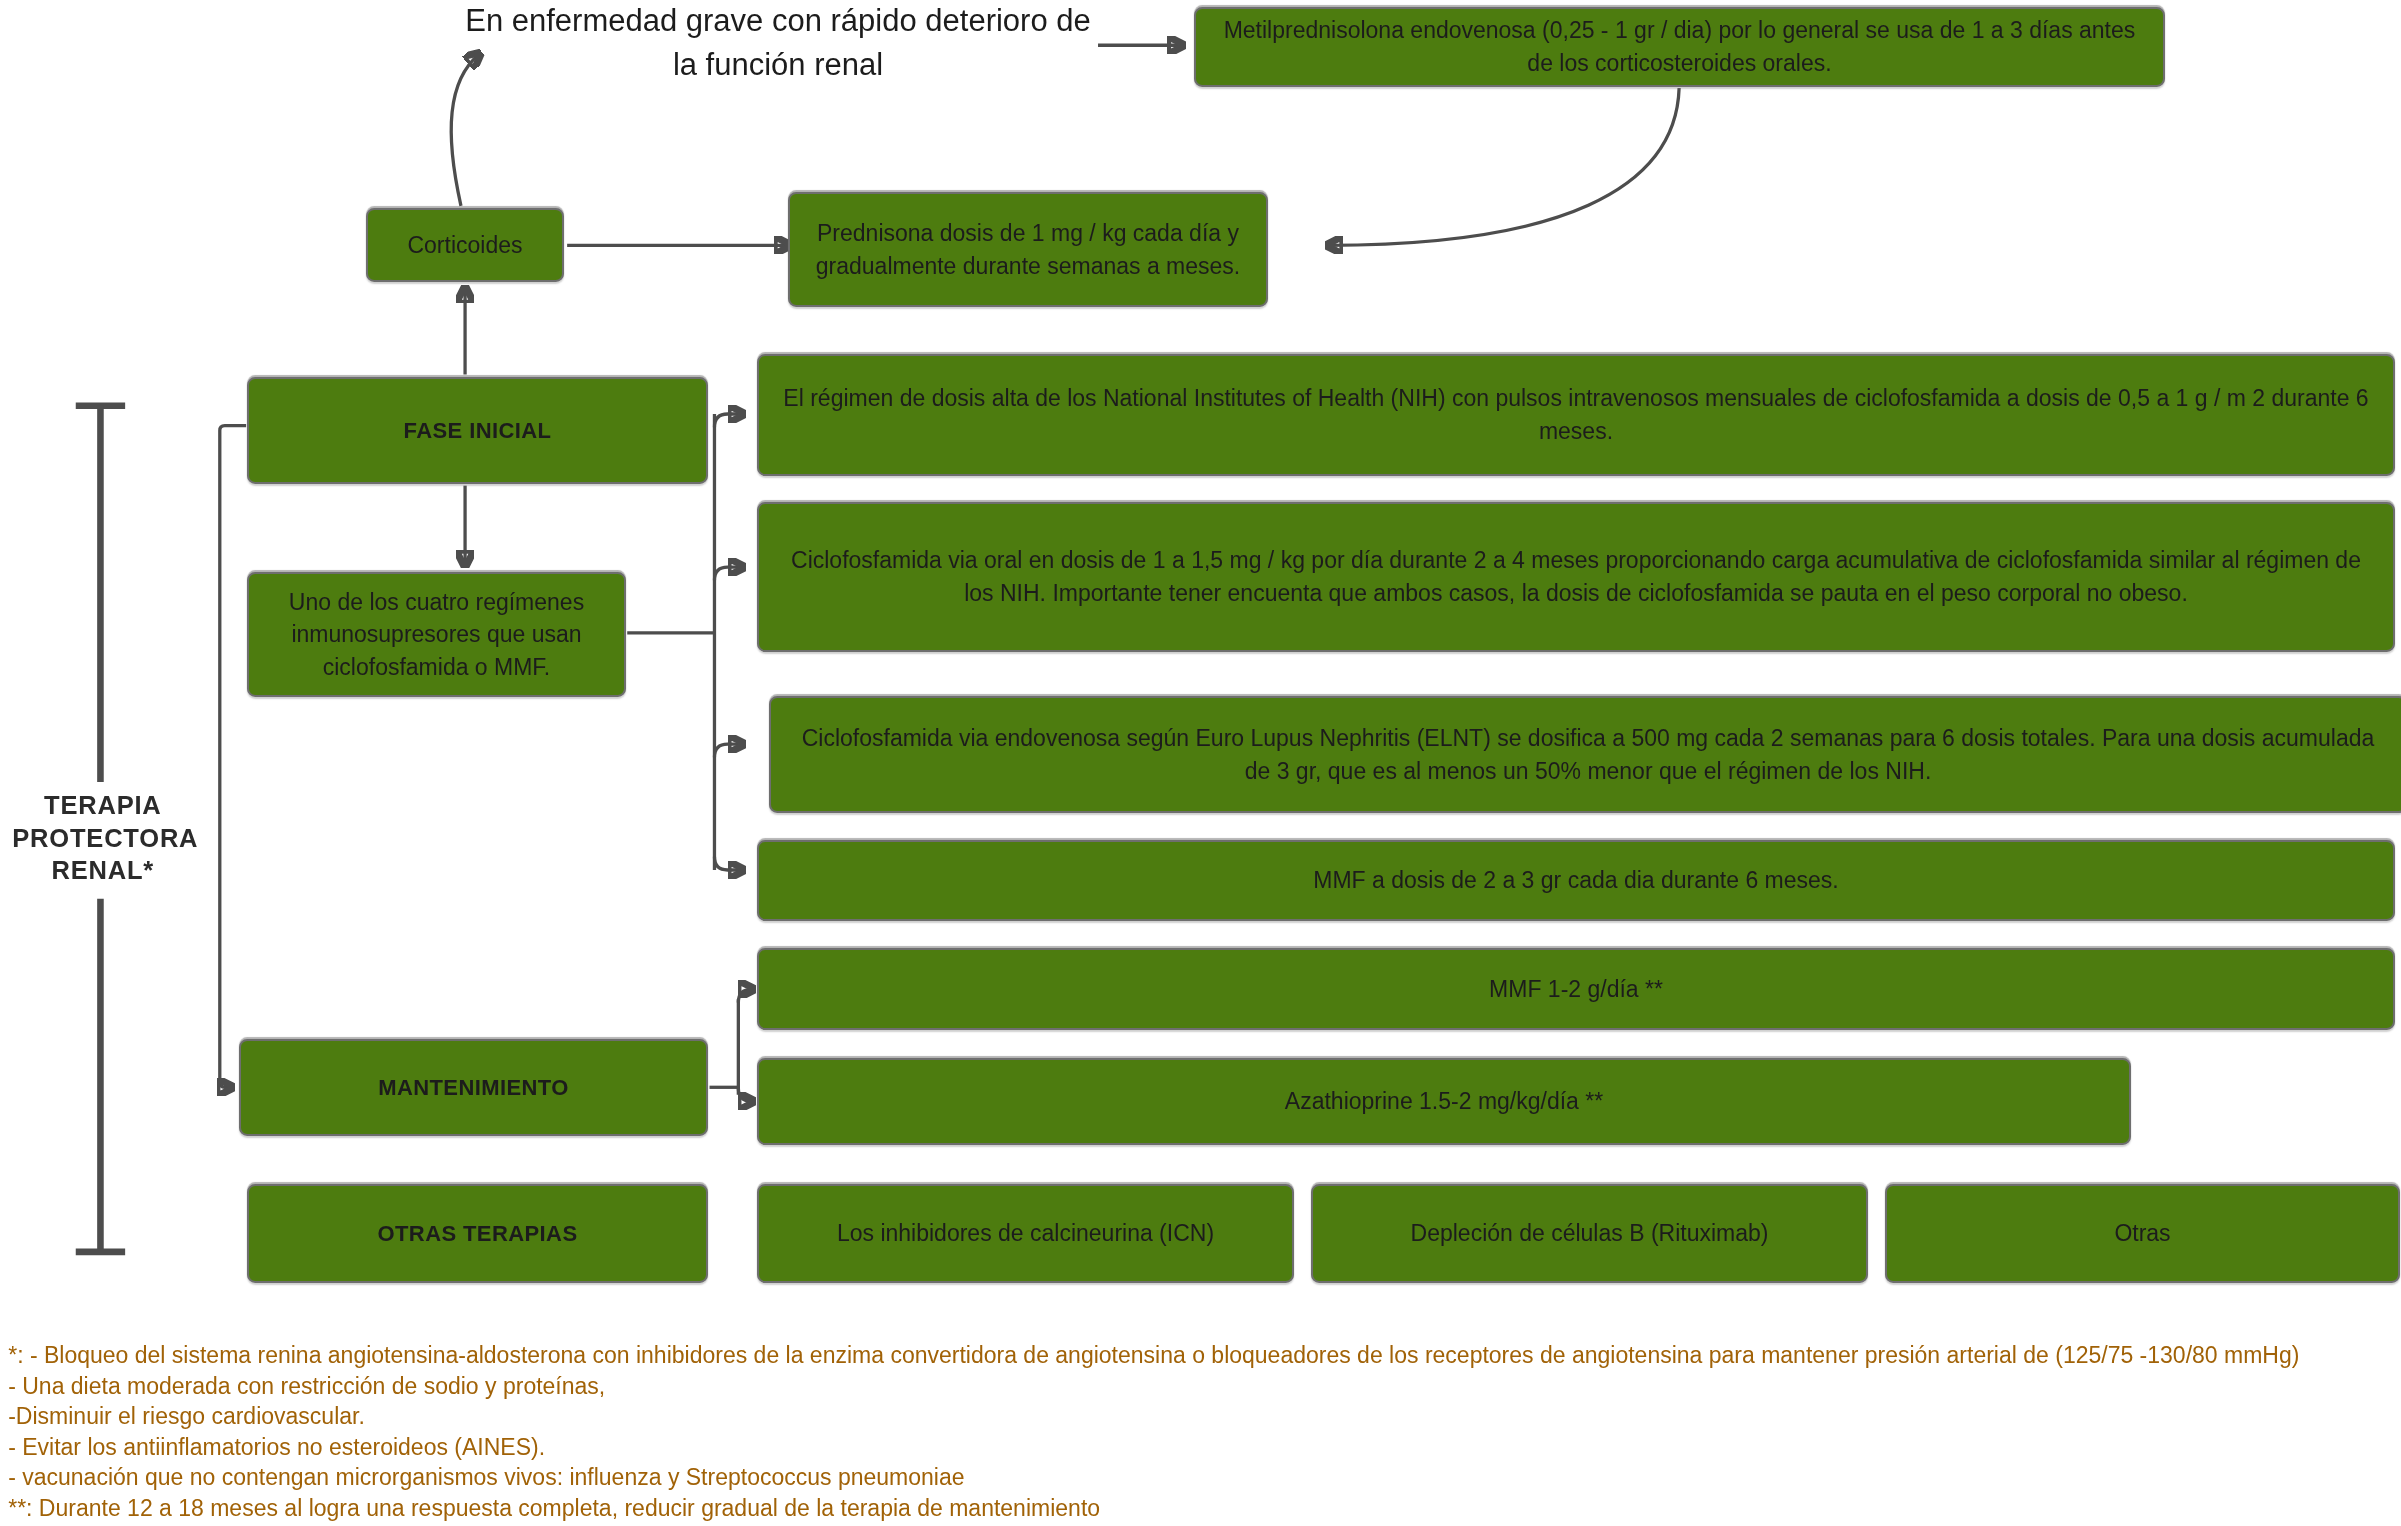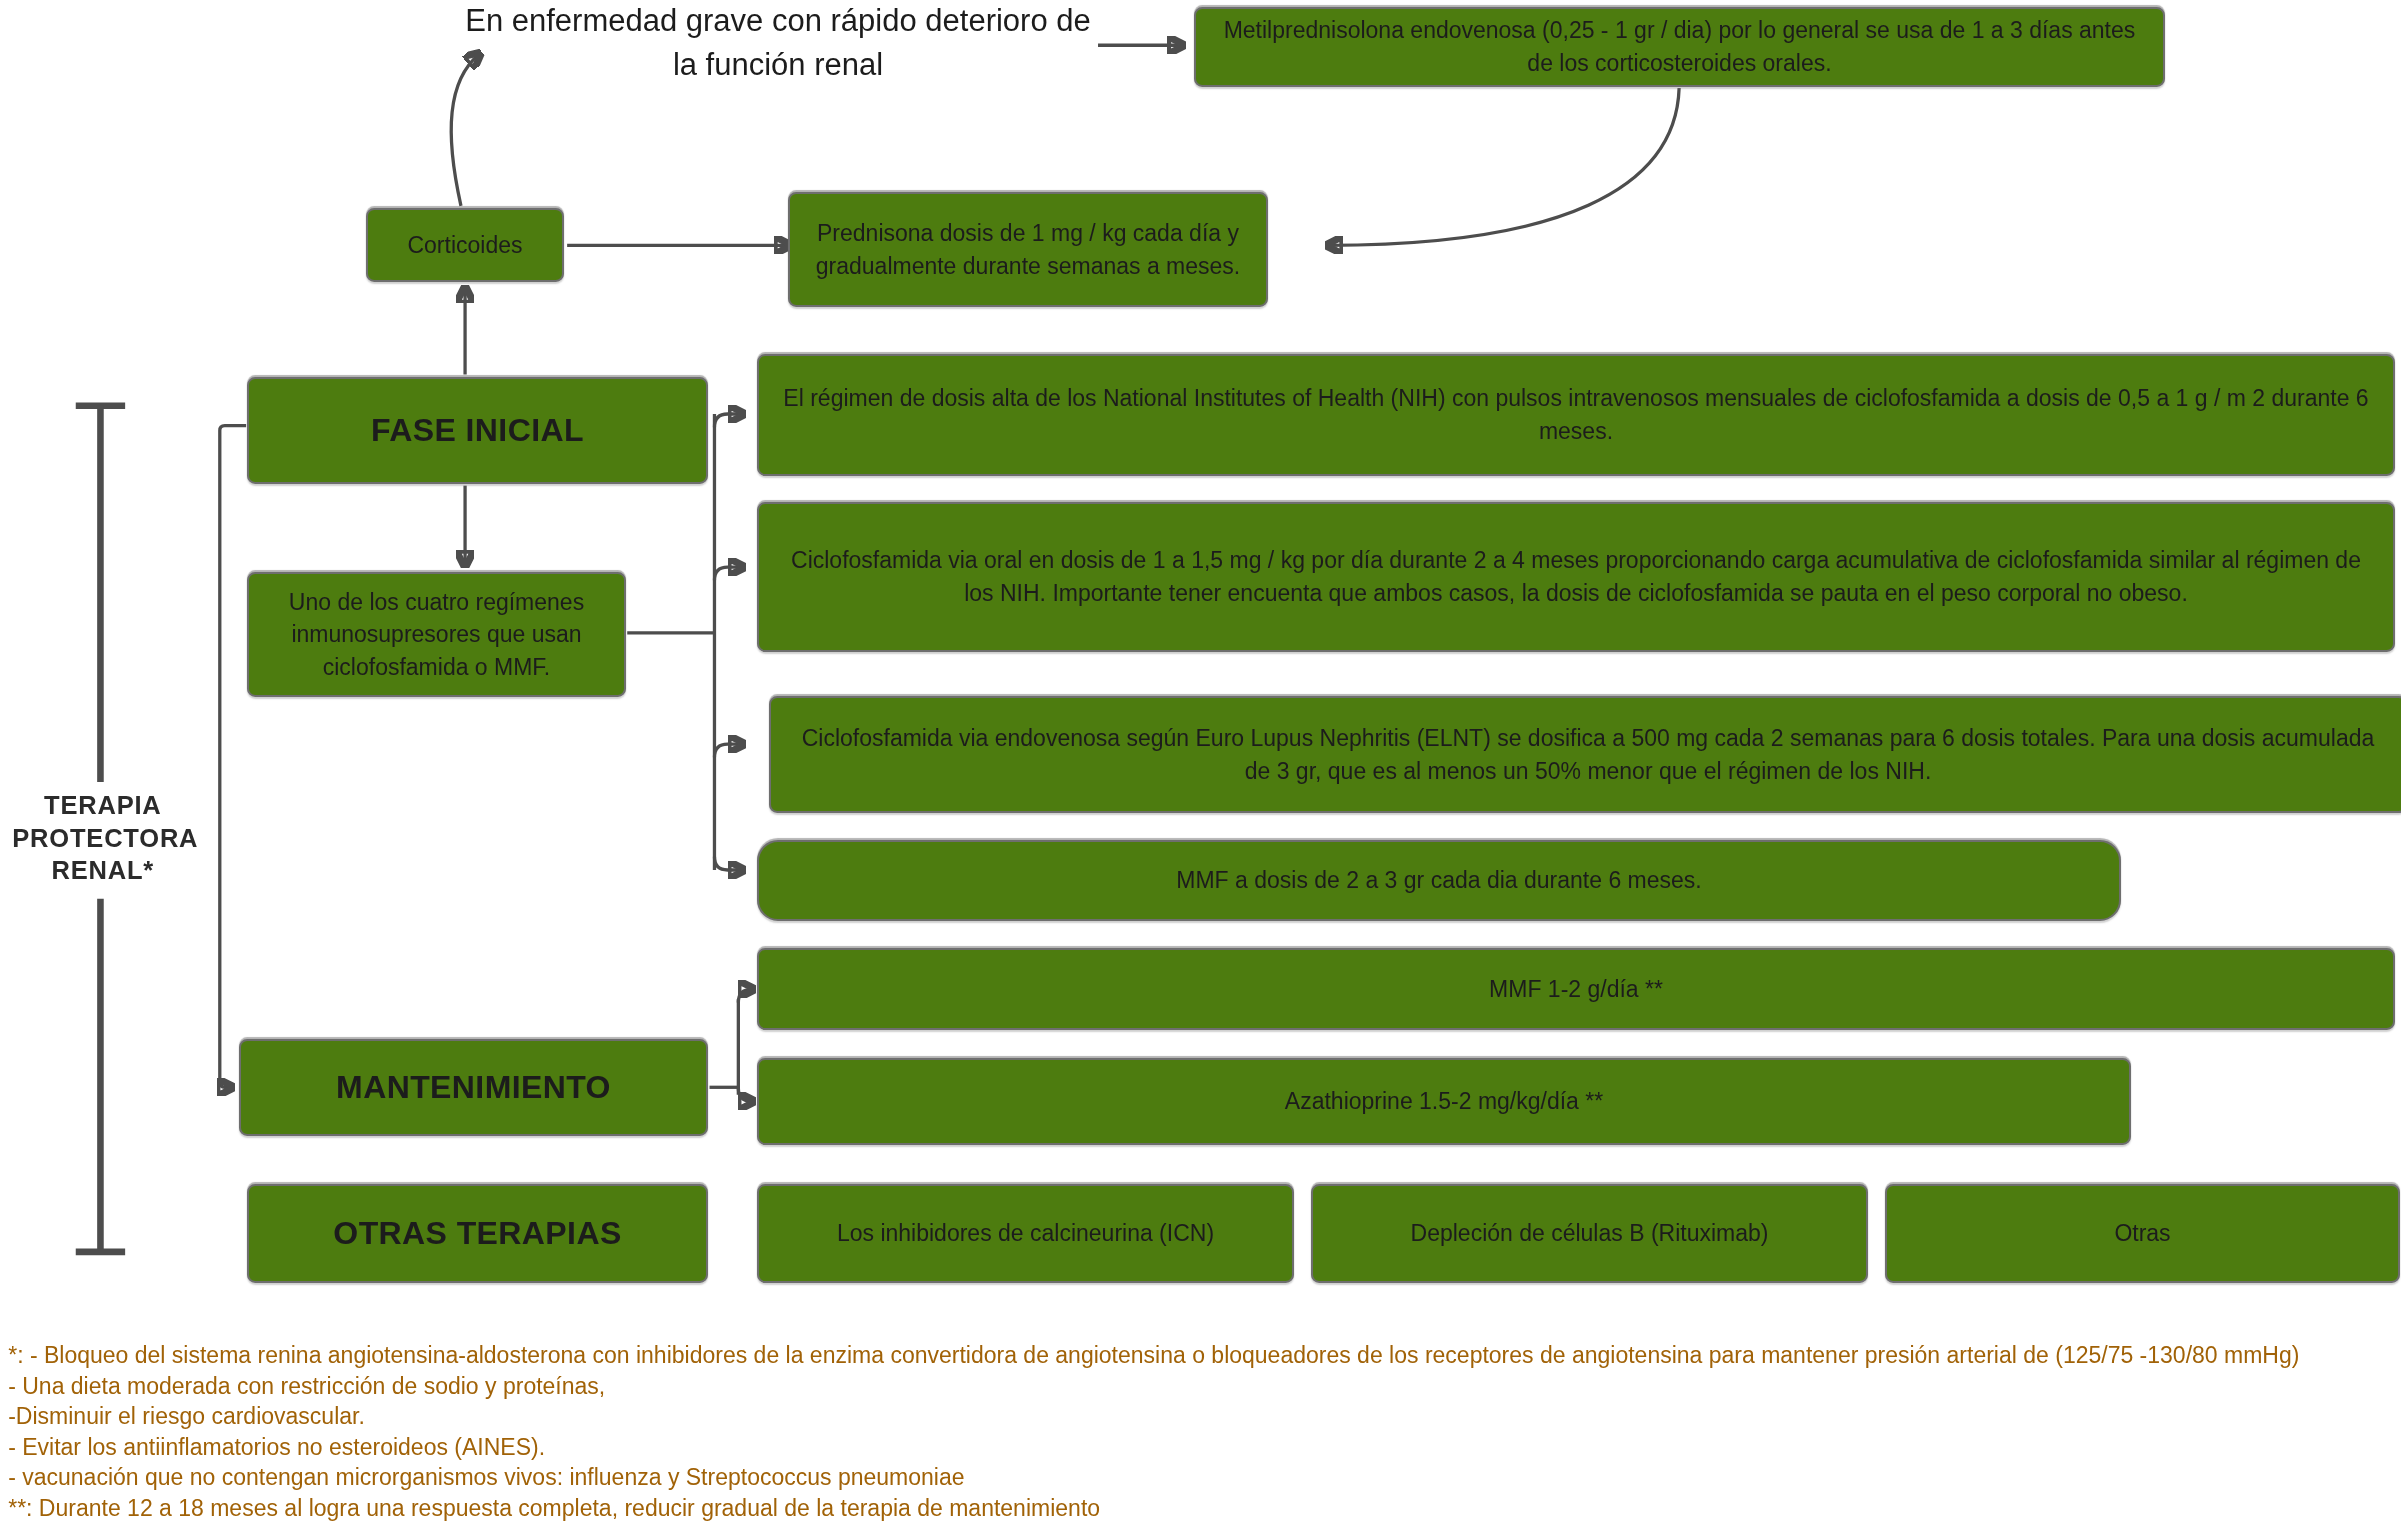--- a/index.html
+++ b/index.html
@@ -22,21 +22,21 @@
     text-align:center;
     font-size:23px;line-height:1.42;
     padding:5px 18px;
   }
   .plain{
     position:absolute;
     display:flex;align-items:center;justify-content:center;
     text-align:center;
     font-size:31px;line-height:1.42;
   }
-  .hdr{font-weight:bold;font-size:32px;letter-spacing:0.4px;}
+  .hdr{font-weight:bold;font-size:22px;letter-spacing:0.4px;}
   .bracket-label{
     position:absolute;
     font-weight:bold;font-size:25.5px;line-height:1.28;
     text-align:center;color:#2b2b2b;letter-spacing:0.8px;
   }
   #connectors{position:absolute;left:0;top:0;}
   #connectors path{fill:none;stroke:#4d4d4d;stroke-width:4;}
   #connectors path.thick{stroke-width:8;stroke-linecap:butt;}
   .footnotes{
     position:absolute;left:8.2px;top:1340px;width:2387px;
@@ -97,21 +97,21 @@
 
   <div class="bracket-label" style="left:12.3px;top:789px;width:181px;">TERAPIA PROTECTORA RENAL*</div>
 
   <div class="box hdr" style="left:247px;top:377px;width:461px;height:107px;">FASE INICIAL</div>
 
   <div class="box" style="left:247px;top:572px;width:379px;height:125px;">Uno de los cuatro regímenes inmunosupresores que usan ciclofosfamida o MMF.</div>
 
   <div class="box" style="left:757px;top:354px;width:1638px;height:122px;">El régimen de dosis alta de los National Institutes of Health (NIH) con pulsos intravenosos mensuales de ciclofosfamida a dosis de 0,5 a 1 g / m 2 durante 6 meses.</div>
   <div class="box" style="left:757px;top:502px;width:1638px;height:150px;">Ciclofosfamida via oral en dosis de 1 a 1,5 mg / kg por día durante 2 a 4 meses proporcionando carga acumulativa de ciclofosfamida similar al régimen de los NIH. Importante tener encuenta que ambos casos, la dosis de ciclofosfamida se pauta en el peso corporal no obeso.</div>
   <div class="box" style="left:757px;top:696px;width:1638px;height:117px;margin-left:12px;">Ciclofosfamida via endovenosa según Euro Lupus Nephritis (ELNT) se dosifica a 500 mg cada 2 semanas para 6 dosis totales. Para una dosis  acumulada de 3 gr, que es al menos un 50% menor que el régimen de los NIH.</div>
-  <div class="box" style="left:757px;top:840px;width:1364px;height:81px;border-radius:21px;">MMF a dosis de 2 a 3 gr  cada dia durante 6 meses.</div>
+  <div class="box" style="left:757px;top:840px;width:1638px;height:81px;">MMF a dosis de 2 a 3 gr  cada dia durante 6 meses.</div>
 
   <div class="box" style="left:757px;top:948px;width:1638px;height:82px;">MMF 1-2 g/día **</div>
   <div class="box" style="left:757px;top:1058px;width:1374px;height:87px;">Azathioprine 1.5-2 mg/kg/día **</div>
 
   <div class="box hdr" style="left:239px;top:1039px;width:469px;height:97px;">MANTENIMIENTO</div>
 
   <div class="box hdr" style="left:247px;top:1184px;width:461px;height:99px;">OTRAS TERAPIAS</div>
   <div class="box" style="left:757px;top:1184px;width:537px;height:99px;">Los inhibidores de calcineurina (ICN)</div>
   <div class="box" style="left:1311px;top:1184px;width:557px;height:99px;">Depleción de células B (Rituximab)</div>
   <div class="box" style="left:1885px;top:1184px;width:515px;height:99px;">Otras</div>

